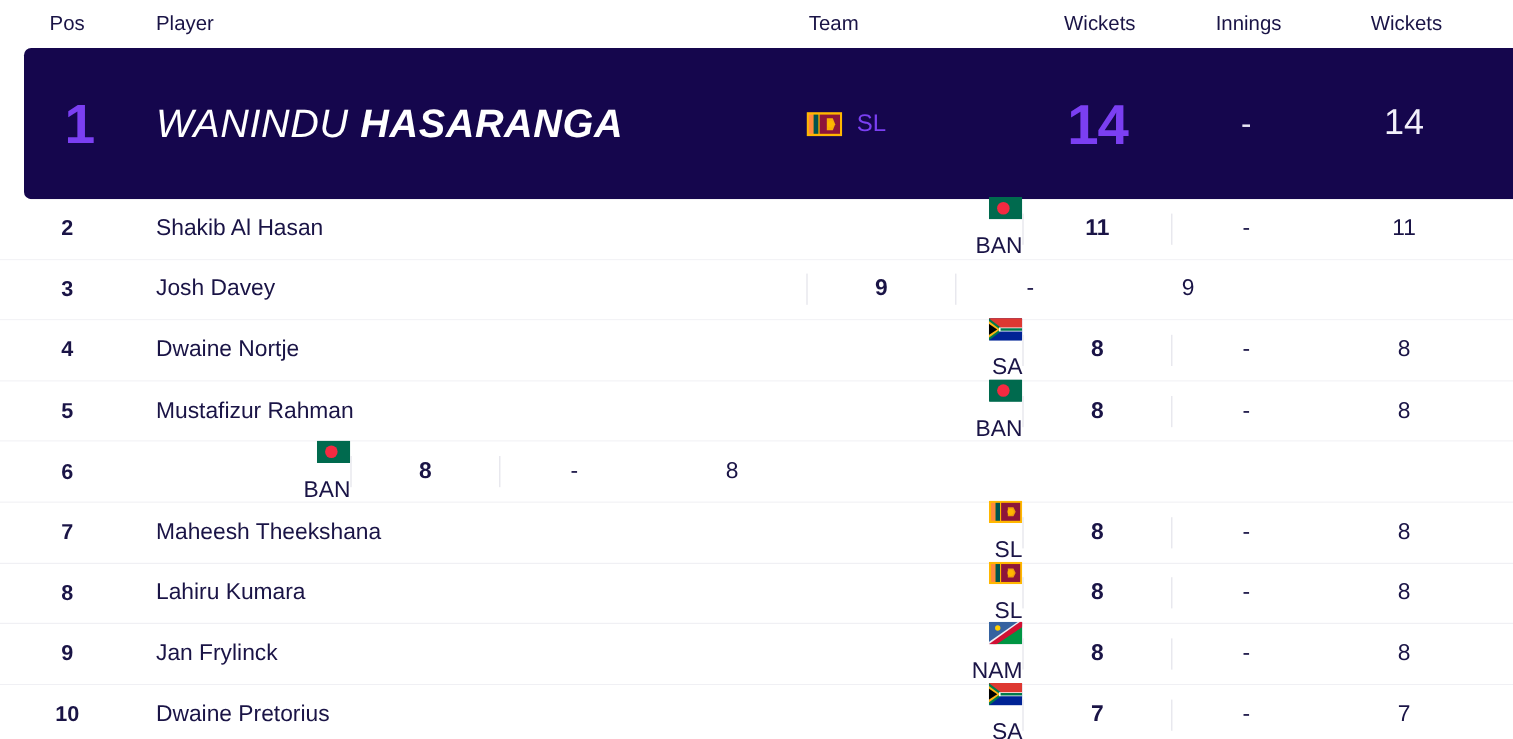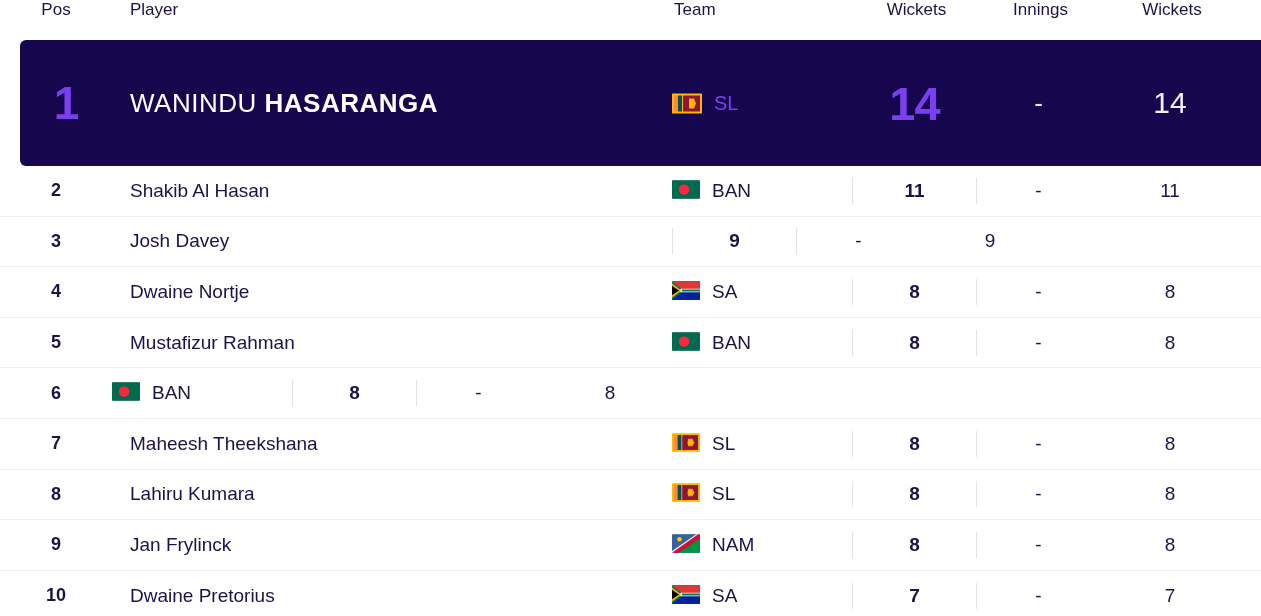--- a/index.html
+++ b/index.html
@@ -26,20 +26,21 @@
   .col-pos    { width: 112px; text-align: center; }
   .col-player { width: 560px; text-align: left; padding-left: 18px; box-sizing: border-box; }
   .col-team   { width: 180px; text-align: left; }
   .col-wkts   { width: 125px; text-align: center; }
   .col-inns   { width: 123px; text-align: center; }
   .col-wkts2  { width: 140px; text-align: center; }
 
   
   .header-row {
     display: flex;
+    align-items: center;
     height: 40px;
     font-size: 17px;
     color: #1a1446;
     background: #ffffff;
   }
   .header-row .col-pos    { text-align: center; }
   .header-row .col-team   { text-align: left; padding-left: 2px; }
   .header-row .col-wkts,
   .header-row .col-inns,
   .header-row .col-wkts2  { text-align: center; }
@@ -59,21 +60,22 @@
     width: 92px;
     font-size: 46px;
     font-weight: 700;
     color: #7b3ff2;
     text-align: center;
     letter-spacing: -1px;
   }
   .top-row .col-player {
     width: 560px;
     padding-left: 18px;
-    font-size: 26px;
+    font-size: 33px;
+    font-style: italic;
     letter-spacing: 0.5px;
     white-space: nowrap;
   }
   .top-row .player-first { font-weight: 400; }
   .top-row .player-last  { font-weight: 700; }
   .top-row .col-team {
     width: 180px;
     display: flex;
     align-items: center;
     gap: 12px;
@@ -116,24 +118,25 @@
     font-size: 18px;
     color: #1a1446;
   }
   .data-row .col-player {
     color: #1a1446;
     font-weight: 400;
     white-space: nowrap;
   }
   .data-row .col-team {
     display: flex;
-    align-items: flex-start;
+    align-items: flex-end;
     gap: 12px;
     color: #1a1446;
     font-size: 19px;
+    flex-direction: column;
   }
   .data-row .col-wkts {
     font-weight: 700;
     color: #1a1446;
     position: relative;
   }
   .data-row .col-inns {
     color: #1a1446;
     position: relative;
   }

